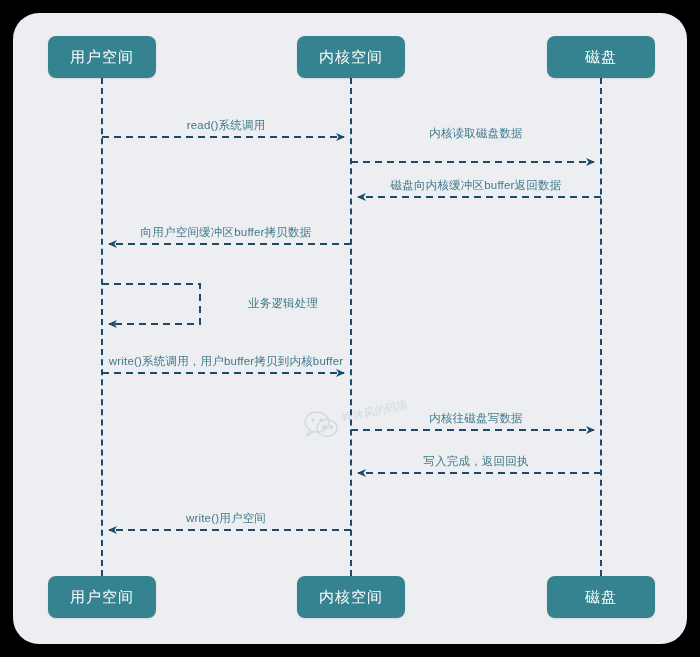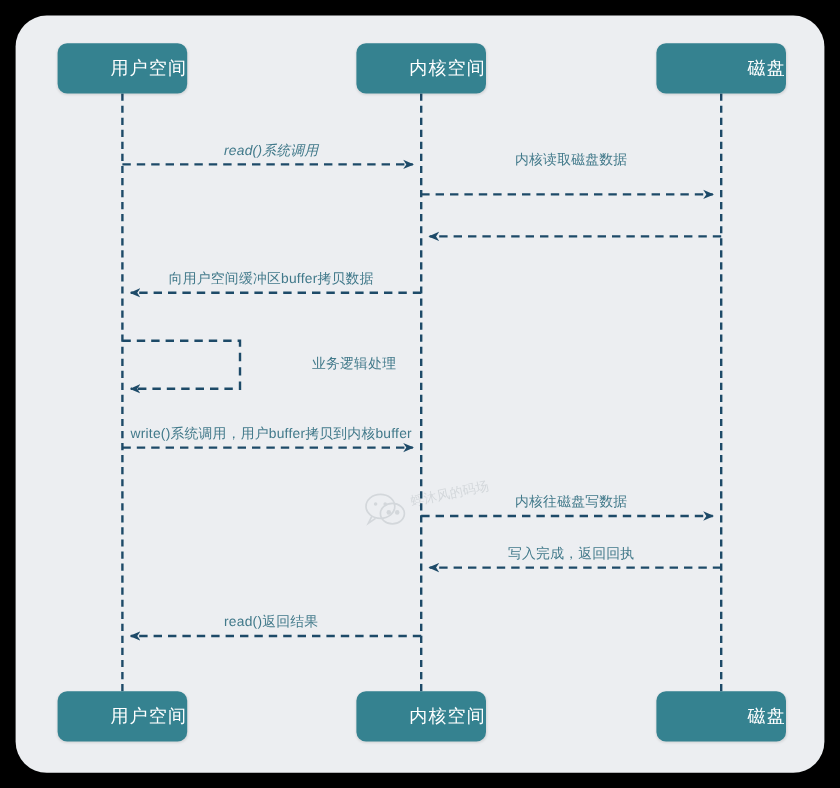--- a/index.html
+++ b/index.html
@@ -29,21 +29,21 @@
   }
   
   .participant {
     position: absolute;
     background: #358290;
     border-radius: 8px;
     color: #ffffff;
     font-size: 15px;
     display: flex;
     align-items: center;
-    justify-content: flex-end;
+    justify-content: center;
     letter-spacing: 1px;
     box-shadow: 0 1px 2px rgba(0,0,0,0.10);
   }
   
   .lifeline {
     position: absolute;
     width: 0;
     border-left: 2px dashed #1d4a68;
   }
   
@@ -137,28 +137,29 @@
       <line x1="102" y1="373" x2="344" y2="373" marker-end="url(#arrowR)"></line>
 
       <line x1="351" y1="430" x2="594" y2="430" marker-end="url(#arrowR)"></line>
 
       <line x1="601" y1="473" x2="358" y2="473" marker-end="url(#arrowL)"></line>
 
       <line x1="351" y1="530" x2="109" y2="530" marker-end="url(#arrowL)"></line>
     </g>
   </svg>
 
-  <div class="msg-label" style="left:226px; top:118px;font-style:italic;">read()系统调用</div>
+  <div class="msg-label" style="left:226px; top:118px;">read()系统调用</div>
   <div class="msg-label" style="left:476px; top:126px;">内核读取磁盘数据</div>
+  <div class="msg-label" style="left:476px; top:178px;">磁盘向内核缓冲区buffer返回数据</div>
   <div class="msg-label" style="left:226px; top:225px;text-align:right;">向用户空间缓冲区buffer拷贝数据</div>
-  <div class="msg-label" style="left:260px; top:296px; transform:none;">业务逻辑处理</div>
+  <div class="msg-label" style="left:248px; top:296px; transform:none;">业务逻辑处理</div>
   <div class="msg-label" style="left:226px; top:354px;text-align:center;">write()系统调用，用户buffer拷贝到内核buffer</div>
   <div class="msg-label" style="left:476px; top:411px;">内核往磁盘写数据</div>
   <div class="msg-label" style="left:476px; top:454px;font-family:Liberation Serif, serif;">写入完成，返回回执</div>
-  <div class="msg-label" style="left:226px; top:511px;">read()返回结果</div>
+  <div class="msg-label" style="left:226px; top:511px;">write()用户空间</div>
 
   <div id="watermark">
     <svg width="36" height="32" viewBox="0 0 36 32">
       <ellipse cx="14" cy="13" rx="12" ry="10" fill="none" stroke="#5c6a72" stroke-width="1.4"></ellipse>
       <path d="M7,21 L4,27 L10,23" fill="none" stroke="#5c6a72" stroke-width="1.4"></path>
       <ellipse cx="24" cy="19" rx="10" ry="8.5" fill="none" stroke="#5c6a72" stroke-width="1.4"></ellipse>
       <circle cx="21" cy="18" r="1.9" fill="#5c6a72"></circle>
       <circle cx="28" cy="18" r="1.9" fill="#5c6a72"></circle>
       <circle cx="10" cy="11" r="1.5" fill="#5c6a72"></circle>
       <circle cx="18" cy="11" r="1.5" fill="#5c6a72"></circle>

